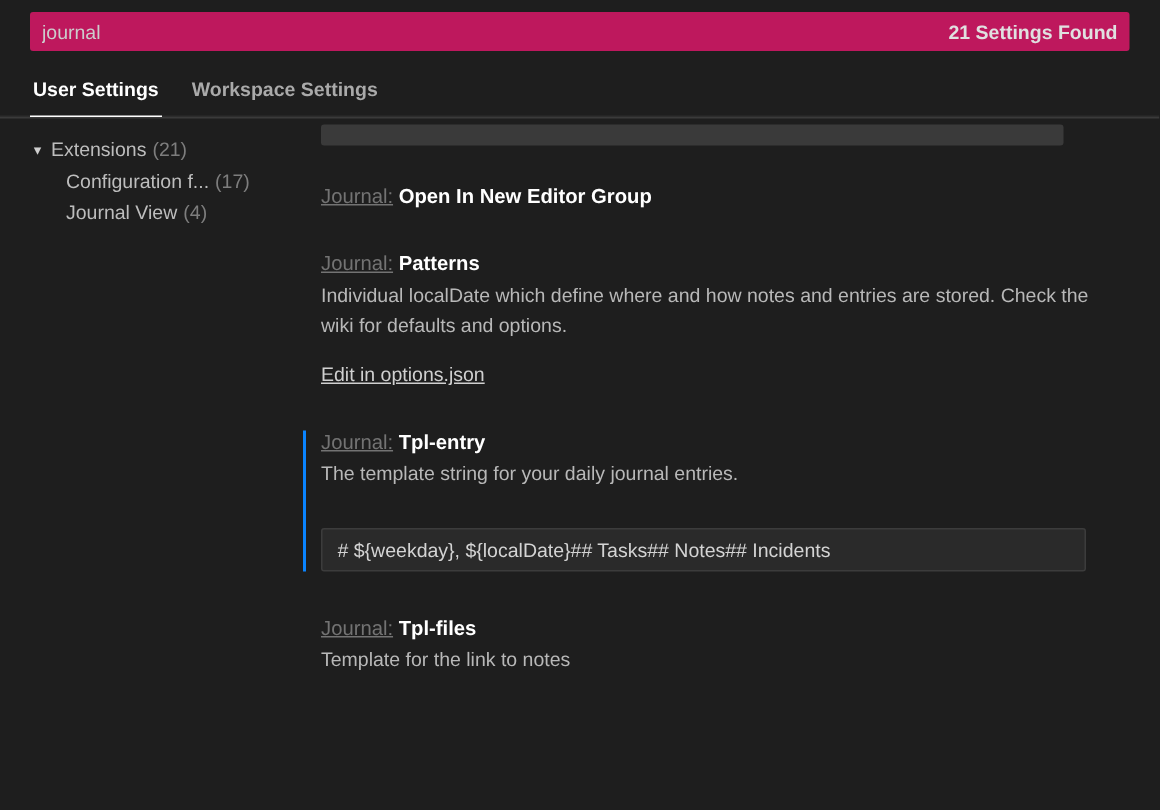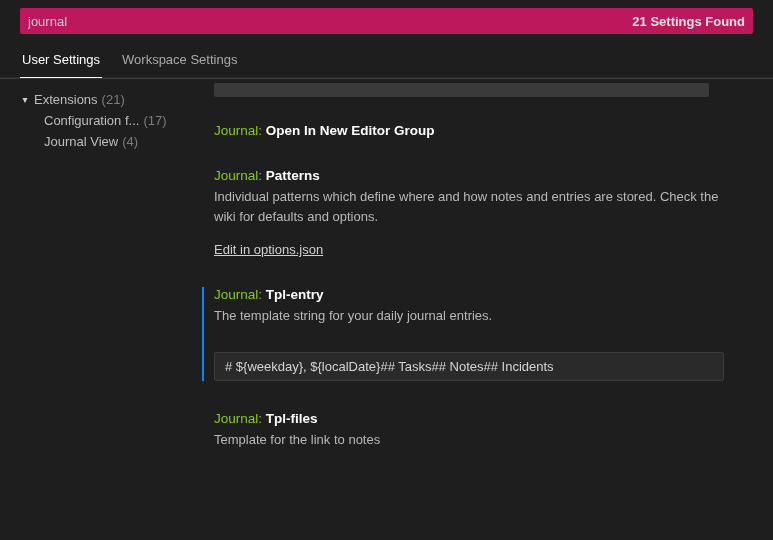--- a/index.html
+++ b/index.html
@@ -36,20 +36,21 @@
     font-weight: 600;
     white-space: nowrap;
     padding-left: 8px;
   }
   .tabs {
     display: flex;
     gap: 18px;
     padding: 0 20px;
     border-bottom: 1px solid #2d2d2d;
     position: relative;
+    font-weight: bold;
   }
   .tab {
     padding: 8px 2px 10px 2px;
     color: #aaaaaa;
     cursor: pointer;
     font-size: 13px;
     position: relative;
   }
   .tab.active { color: #ffffff; }
   .tab.active::after {
@@ -89,21 +90,21 @@
     height: 14px;
     background:#3a3a3a;
     border-radius:2px;
     margin-bottom: 26px;
     margin-left: 4px;
     margin-right: 34px;
   }
   .setting { margin-bottom: 30px; position:relative; padding-left: 4px; }
   .setting.selected { border-left: 2px solid #0a84ff; padding-left: 10px; margin-left:-8px; }
   .setting-title { font-size: 13.5px; margin-bottom: 4px; }
-  .setting-title .scope { color:#84cc16; font-weight:500; }
+  .setting-title .scope { color:#737373; font-weight:500;text-decoration:underline; }
   .setting-title .name  { color:#ffffff; font-weight:700; }
   .setting-desc { color:#b8b8b8; line-height:1.5; margin-bottom:6px; }
   .check-row { display:flex; align-items:flex-start; gap:8px; }
   .checkbox {
     width:18px; height:18px; background:#3c3c3c; border:1px solid #3c3c3c;
     border-radius:2px; flex-shrink:0; margin-top:1px;
   }
   .link { color:#d0d0d0; text-decoration: underline; cursor:pointer; display:inline-block; margin-top:10px;}
   .text-input {
     margin-top:20px;
@@ -164,21 +165,21 @@
           <span class="scope">Journal:</span>
           <span class="name">Open In New Editor Group</span>
         </div>
       </div>
 
       <div class="setting">
         <div class="setting-title">
           <span class="scope">Journal:</span>
           <span class="name">Patterns</span>
         </div>
-        <div class="setting-desc">Individual patterns which define where and how notes and entries are stored. Check the wiki for defaults and options.</div>
+        <div class="setting-desc">Individual localDate which define where and how notes and entries are stored. Check the wiki for defaults and options.</div>
         <span class="link">Edit in options.json</span>
       </div>
 
       <div class="setting selected">
         <div class="setting-title">
           <span class="scope">Journal:</span>
           <span class="name">Tpl-entry</span>
         </div>
         <div class="setting-desc">The template string for your daily journal entries.</div>
         <input class="text-input" value="# ${weekday}, ${localDate}## Tasks## Notes## Incidents" style="">

